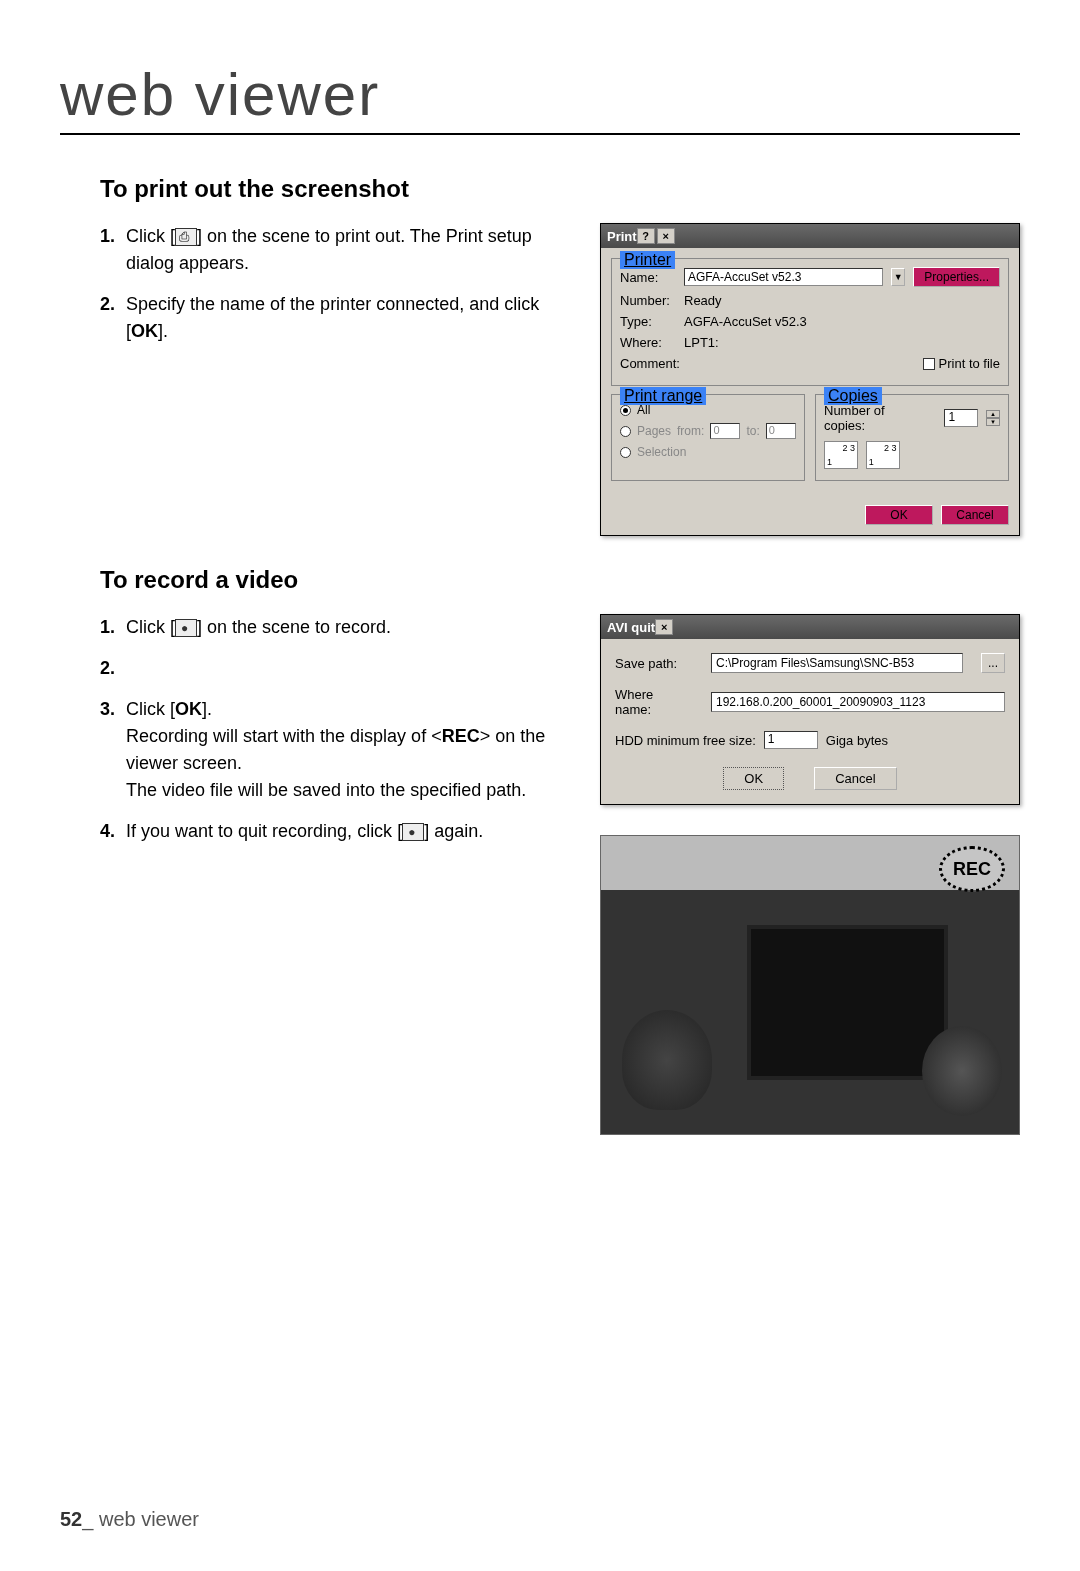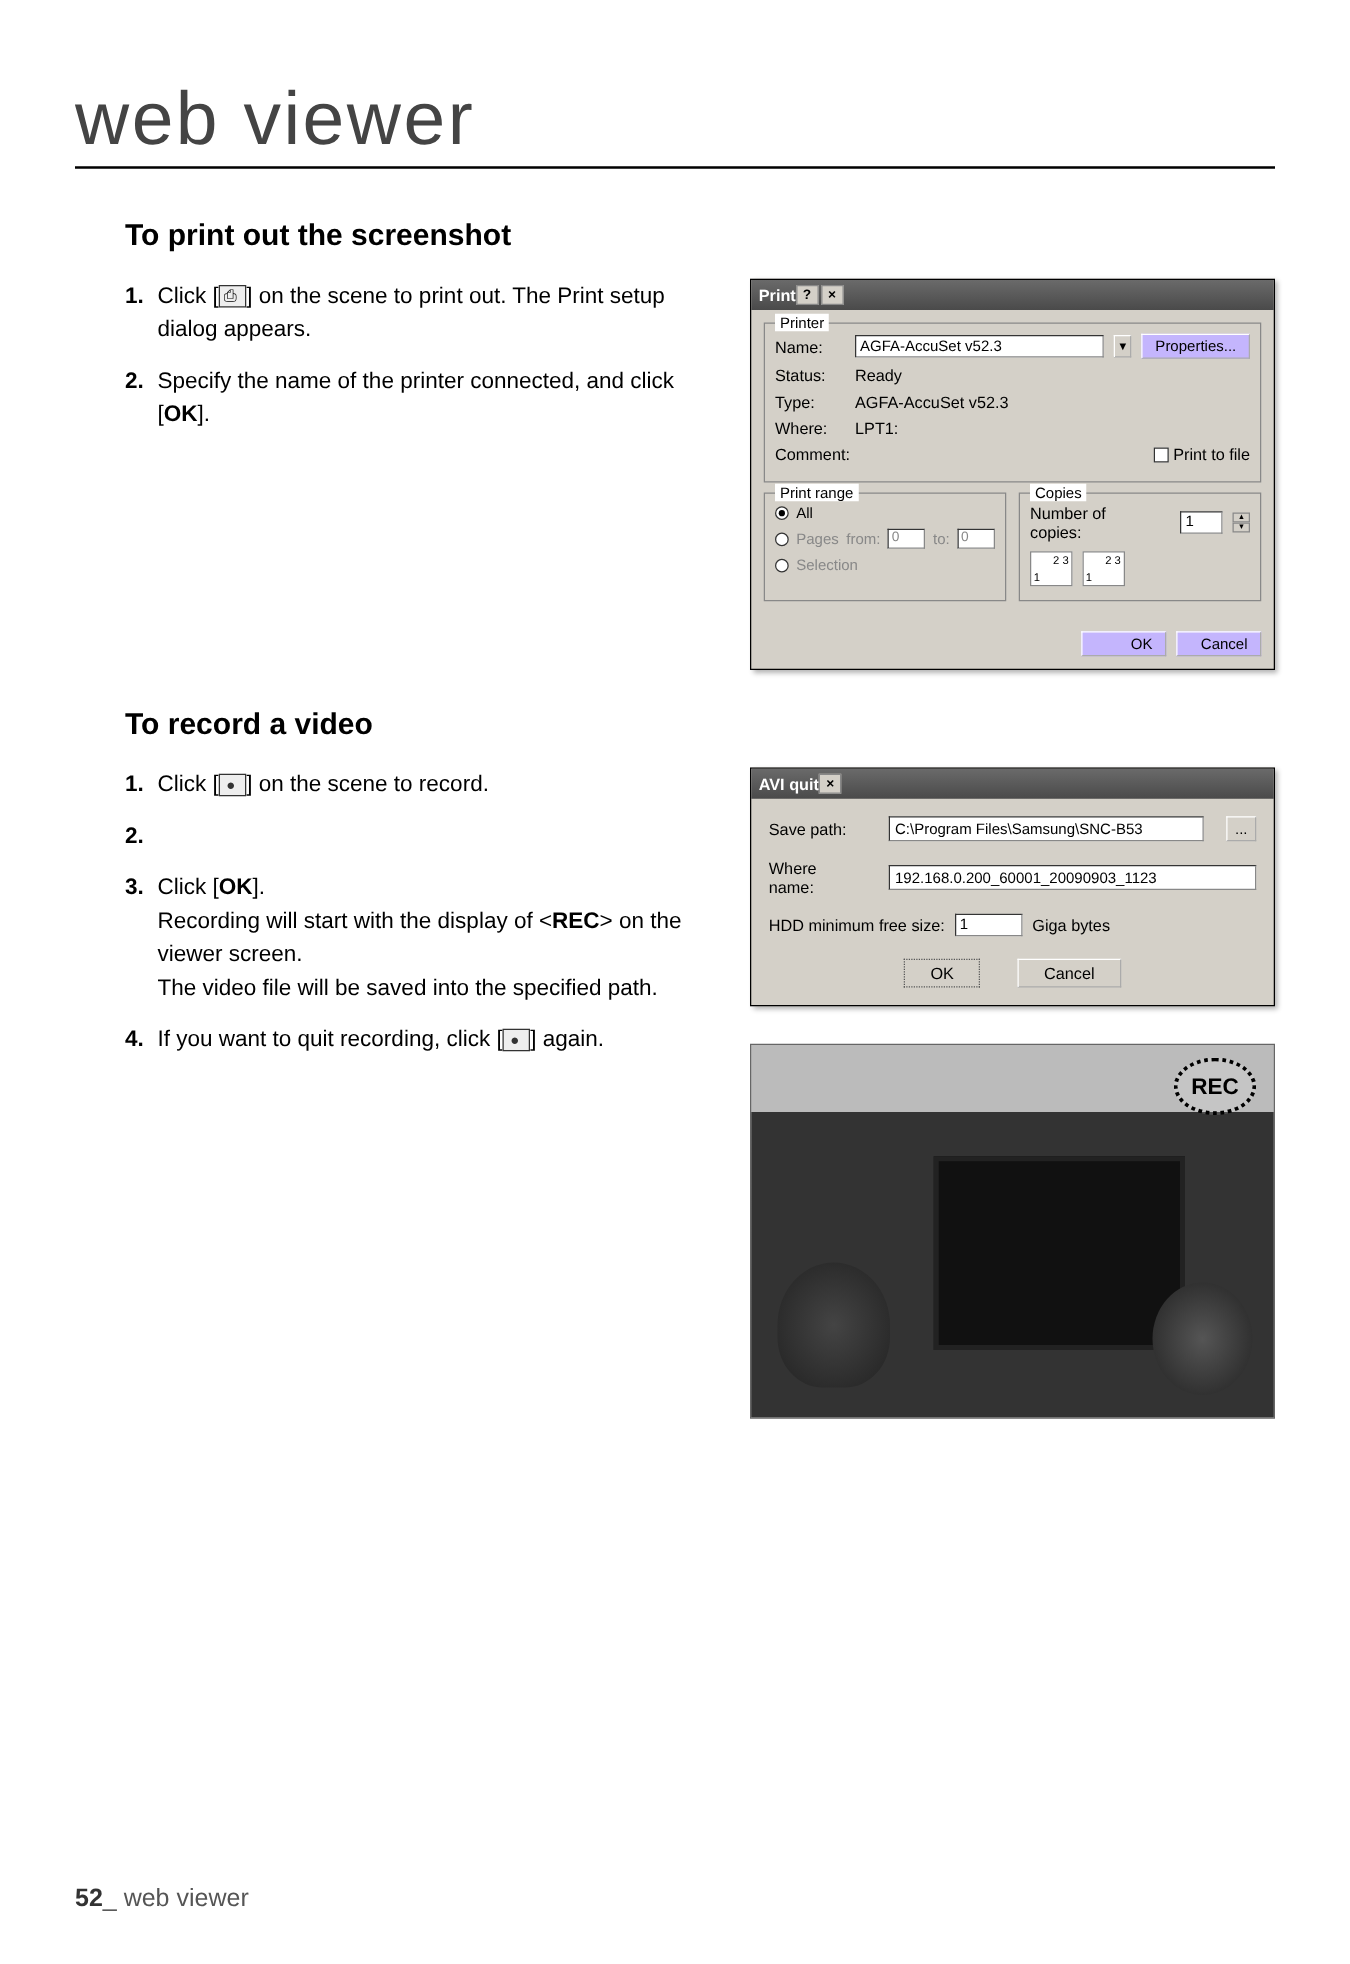--- a/index.html
+++ b/index.html
@@ -84,41 +84,42 @@
   .dlg-body { padding: 10px; }
   .fieldset {
     border: 1px solid #888;
     padding: 8px;
     margin-bottom: 8px;
     position: relative;
   }
   .fieldset .legend {
     position: absolute;
     top: -8px; left: 8px;
-    background: #ffffff;
+    background: #3b82f6;
     padding: 0 4px;
-    font-size: 12px;
+    font-size: 16px;
+    text-decoration: underline;
   }
   .fld-row { display: flex; align-items: center; margin-bottom: 6px; gap: 8px; }
   .fld-label { width: 56px; }
   .combo {
     flex: 1;
     background: #fff;
     border: 1px inset #888;
     padding: 1px 3px;
     height: 18px;
     font-size: 12px;
   }
   .winbtn {
-    background: #c4b5fd;
+    background: #be185d;
     border: 1px outset #fff;
     padding: 2px 10px;
     font-size: 12px;
     min-width: 68px;
-    text-align: right;
+    text-align: center;
   }
   .chk { display: inline-flex; align-items: center; gap: 4px; }
   .chkbox { width: 12px; height: 12px; border: 1px solid #333; background: #fff; }
   .radio-row { display: flex; align-items: center; gap: 6px; margin-bottom: 6px; font-size: 12px; }
   .radio { width: 11px; height: 11px; border: 1px solid #333; border-radius: 50%; background: #fff; position: relative; }
   .radio.on::before { content:""; position:absolute; top:2px; left:2px; width:5px; height:5px; background:#000; border-radius:50%; }
   .tiny-input { width: 30px; height: 16px; background:#fff; border:1px inset #888; font-size:11px; padding:0 2px; }
   .num-input { width: 34px; height: 18px; background:#fff; border:1px inset #888; font-size:12px; padding:0 3px; }
   .spinner { display:inline-block; width:14px; }
   .spinner div { height:8px; border:1px solid #888; background:#d4d0c8; font-size:7px; line-height:6px; text-align:center; }
@@ -215,21 +216,21 @@
         <div class="dlg-body">
           <div class="fieldset">
             <span class="legend">Printer</span>
             <div class="fld-row">
               <span class="fld-label">Name:</span>
               <span class="combo">AGFA-AccuSet v52.3</span>
               <span style="width:14px;height:18px;border:1px outset #fff;background:#d4d0c8;text-align:center;font-size:9px;line-height:16px;">▼</span>
               <span class="winbtn">Properties...</span>
             </div>
             <div class="fld-row">
-                <span class="fld-label">Status:</span>
+                <span class="fld-label">Number:</span>
                 <span>Ready</span>
               </div>
             <div class="fld-row">
                 <span class="fld-label">Type:</span>
                 <span>AGFA-AccuSet v52.3</span>
               </div>
             <div class="fld-row">
                 <span class="fld-label">Where:</span>
                 <span>LPT1:</span>
               </div>

